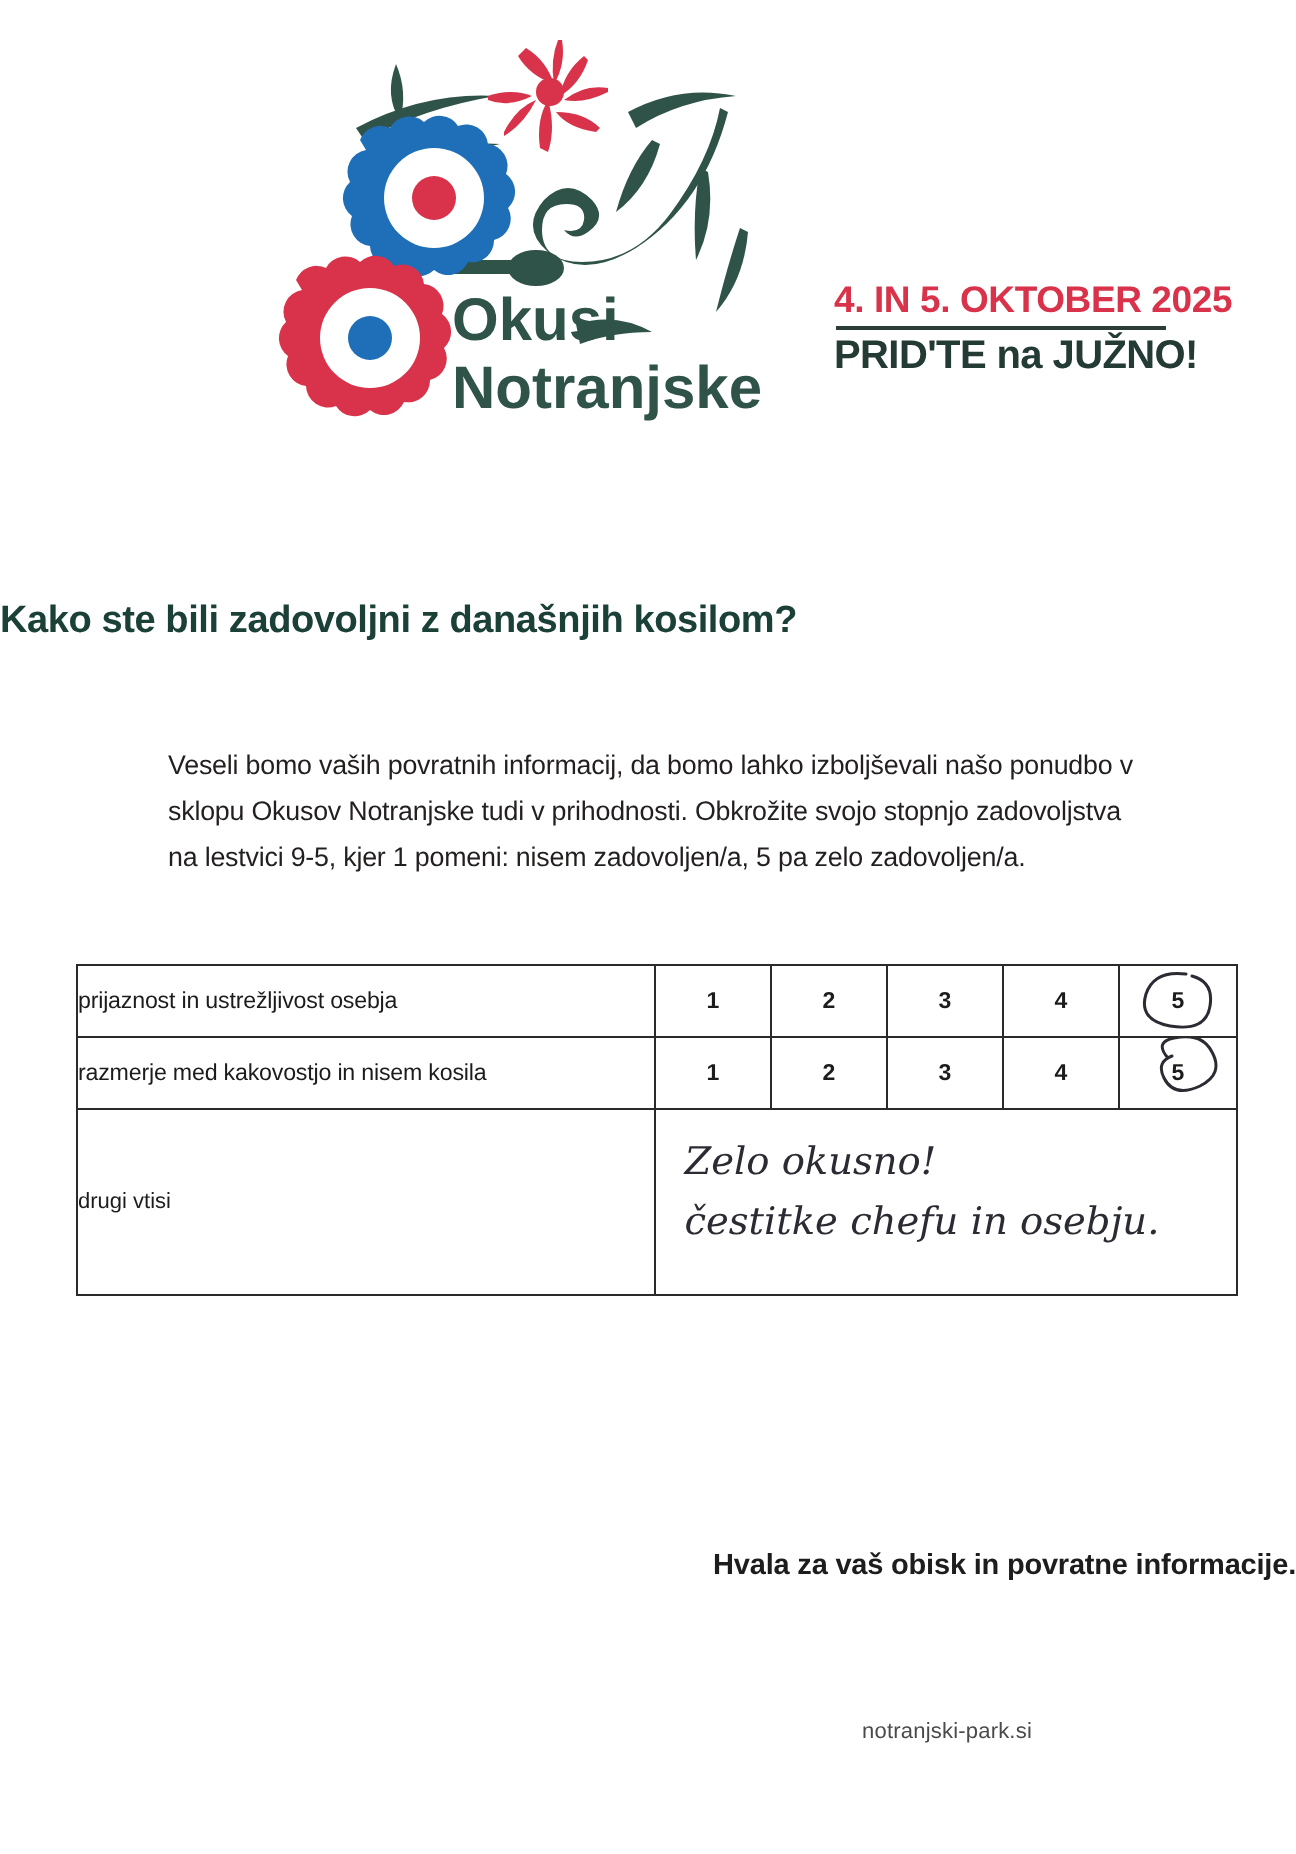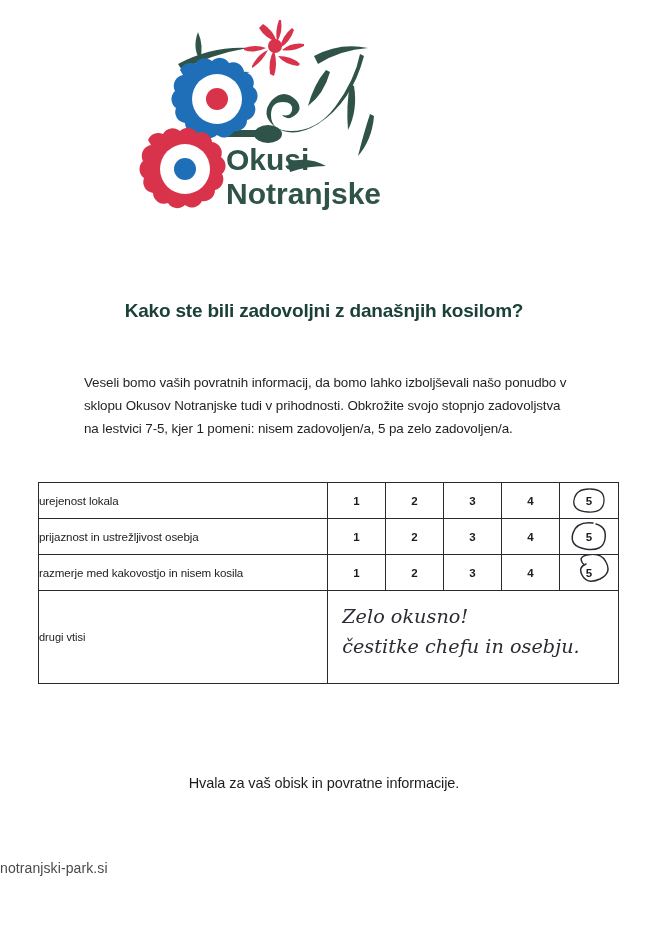--- a/index.html
+++ b/index.html
@@ -58,21 +58,21 @@
     white-space: nowrap;
     line-height: 1.05;
   }
 
   
   .page-title {
     position: absolute;
     left: 0;
     top: 300px;
     width: 648px;
-    text-align: center;
+    text-align: left;
     font-size: 19px;
     font-weight: bold;
     color: #1B4038;
     letter-spacing: -0.2px;
   }
 
   
   .intro-paragraph {
     position: absolute;
     left: 84px;
@@ -146,33 +146,33 @@
     font-style: italic;
     fill: #2b2b33;
   }
 
   
   .thanks-line {
     position: absolute;
     left: 0;
     top: 775px;
     width: 648px;
-    text-align: center;
+    text-align: right;
     font-size: 14.5px;
-    font-weight: normal;
+    font-weight: bold;
     color: #1d1d1d;
     letter-spacing: -0.1px;
   }
   .site-url {
     position: absolute;
     left: 0;
     top: 860px;
     width: 516px;
-    text-align: left;
-    font-size: 14px;
+    text-align: right;
+    font-size: 11px;
     color: #4a4a4a;
     letter-spacing: 0.1px;
   }
 </style>
 </head>
 <body>
 
 <div class="header-band">
 
   <svg class="logo-svg" viewBox="0 0 300 210">
@@ -222,42 +222,34 @@
         a11 11 0 0 1 -17 4 a11 11 0 0 1 -17 -2 a11 11 0 0 1 -15 -10
         a11 11 0 0 1 -9 -15 a11 11 0 0 1 -1 -17 a11 11 0 0 1 8 -16 Z"></path>
       <circle cx="67" cy="157" r="25" fill="#ffffff"></circle>
       <circle cx="67" cy="157" r="11" fill="#1F6FB8"></circle>
     </g>
 
     <text x="108" y="158" font-family="Liberation Sans, sans-serif" font-size="30" font-weight="bold" fill="#2F5348">Okusi</text>
     <text x="108" y="192" font-family="Liberation Sans, sans-serif" font-size="30" font-weight="bold" fill="#2F5348">Notranjske</text>
   </svg>
 
+  <div class="event-block">
+    <div class="event-date">4. IN 5. OKTOBER 2025</div>
+    <div class="event-rule"></div>
+    <div class="event-slogan">PRID'TE na JUŽNO!</div>
+  </div>
 </div>
 
 <div class="page-title">Kako ste bili zadovoljni z današnjih kosilom?</div>
 
-<div class="intro-paragraph">Veseli bomo vaših povratnih informacij, da bomo lahko izboljševali našo ponudbo v sklopu Okusov Notranjske tudi v prihodnosti. Obkrožite svojo stopnjo zadovoljstva na lestvici 7-5, kjer 1 pomeni: nisem zadovoljen/a, 5 pa zelo zadovoljen/a.</div>
+<div class="intro-paragraph">Veseli bomo vaših povratnih informacij, da bomo lahko izboljševali našo ponudbo v sklopu Okusov Notranjske tudi v prihodnosti. Obkrožite svojo stopnjo zadovoljstva na lestvici 9-5, kjer 1 pomeni: nisem zadovoljen/a, 5 pa zelo zadovoljen/a.</div>
 
 <table class="survey-table">
   <tbody>
 
-    <tr class="rating-row">
-      <td class="label-cell">urejenost lokala</td>
-      <td class="score-cell">1</td>
-      <td class="score-cell">2</td>
-      <td class="score-cell">3</td>
-      <td class="score-cell">4</td>
-      <td class="score-cell marked">
-        <span>5</span>
-        <svg class="circle-mark" viewBox="0 0 58 35">
-          <path d="M29 6 q-13 0 -15 11 q-2 11 14 12 q16 1 16 -12 q0 -11 -14 -11" fill="none" stroke="#2b2b33" stroke-width="1.3" stroke-linecap="round"></path>
-        </svg>
-      </td>
-    </tr>
 
     <tr class="rating-row">
       <td class="label-cell">prijaznost in ustrežljivost osebja</td>
       <td class="score-cell">1</td>
       <td class="score-cell">2</td>
       <td class="score-cell">3</td>
       <td class="score-cell">4</td>
       <td class="score-cell marked">
         <span>5</span>
         <svg class="circle-mark" viewBox="0 0 58 35">

